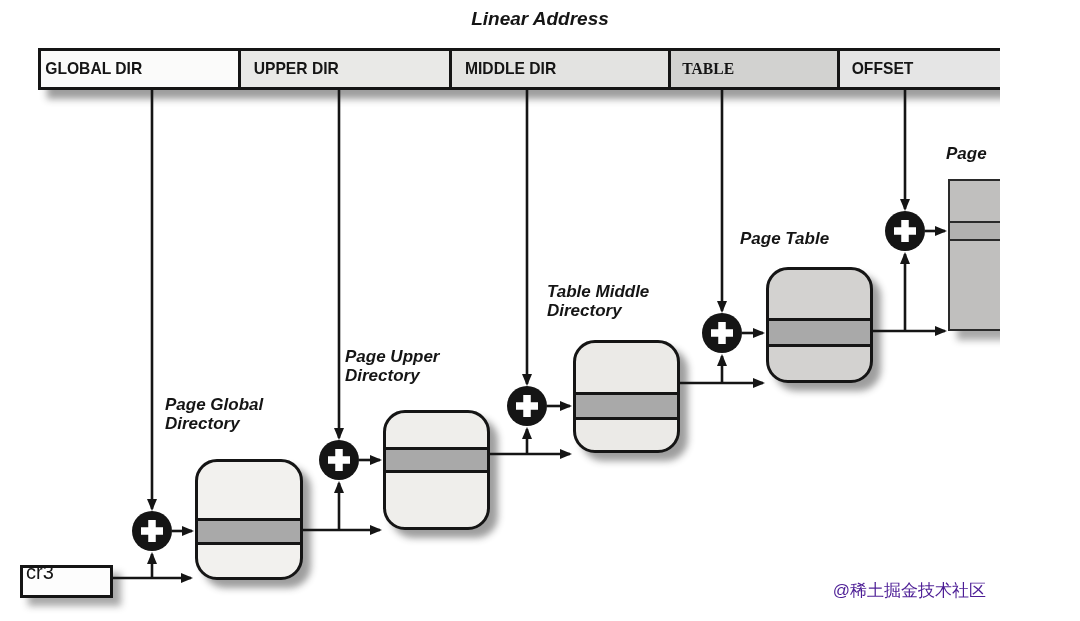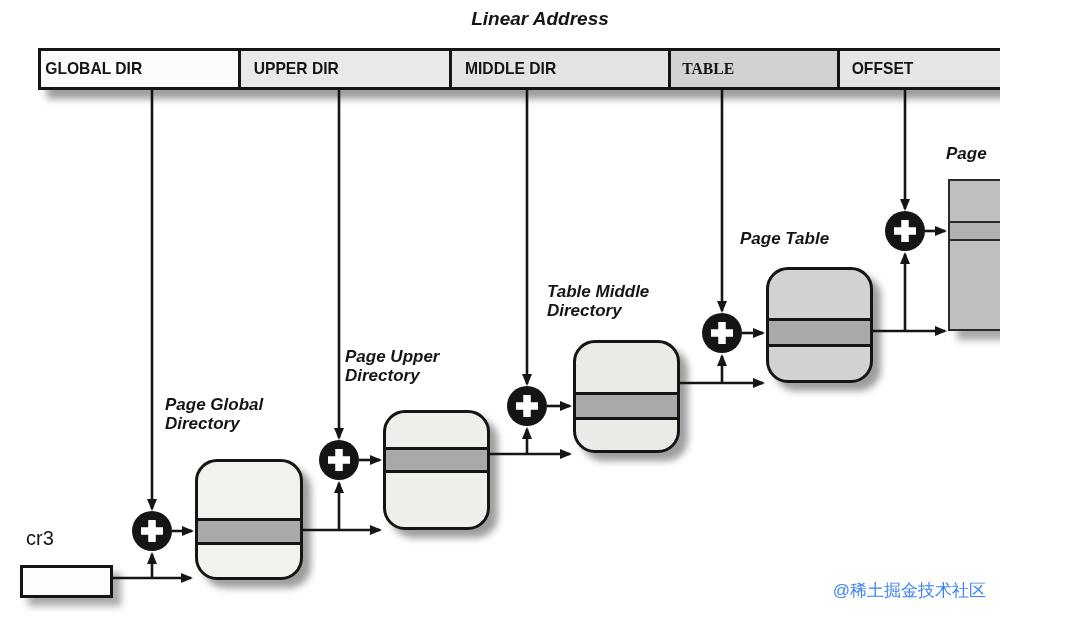--- a/index.html
+++ b/index.html
@@ -42,24 +42,24 @@
           border:3px solid #151515;background:#fdfdfd;box-shadow:8px 8px 7px rgba(40,40,40,0.4);z-index:1;}
 
   
   .lbl{position:absolute;text-align:left;font-weight:bold;font-style:italic;
        font-size:17px;line-height:19px;white-space:pre-line;z-index:2;}
   .lbl-pgd{left:165px;top:395px;width:160px;}
   .lbl-pud{left:345px;top:347px;width:160px;}
   .lbl-pmd{left:547px;top:282px;width:160px;}
   .lbl-pt{left:740px;top:229px;width:160px;}
   .lbl-page{left:946px;top:144px;width:120px;}
-  .lbl-cr3{left:26px;top:529px;width:80px;font-weight:normal;font-style:normal;font-size:20px;
+  .lbl-cr3{left:26px;top:563px;width:80px;font-weight:normal;font-style:normal;font-size:20px;
            font-family:"Liberation Sans",sans-serif;}
 
-  .watermark{position:absolute;right:14px;top:579px;font-size:17px;color:#3b82f6;z-index:2;
+  .watermark{position:absolute;right:14px;top:579px;font-size:17px;color:#4c1d95;z-index:2;
              font-family:"Liberation Sans",sans-serif;}
 
   
   .overlay{position:absolute;left:0;top:0;z-index:5;pointer-events:none;}
   .ln{stroke:#151515;stroke-width:2.6;fill:none;}
   .adder-circle{fill:#151515;}
   .adder-plus{stroke:#ffffff;stroke-width:7.5;fill:none;}
 </style>
 </head>
 <body>

